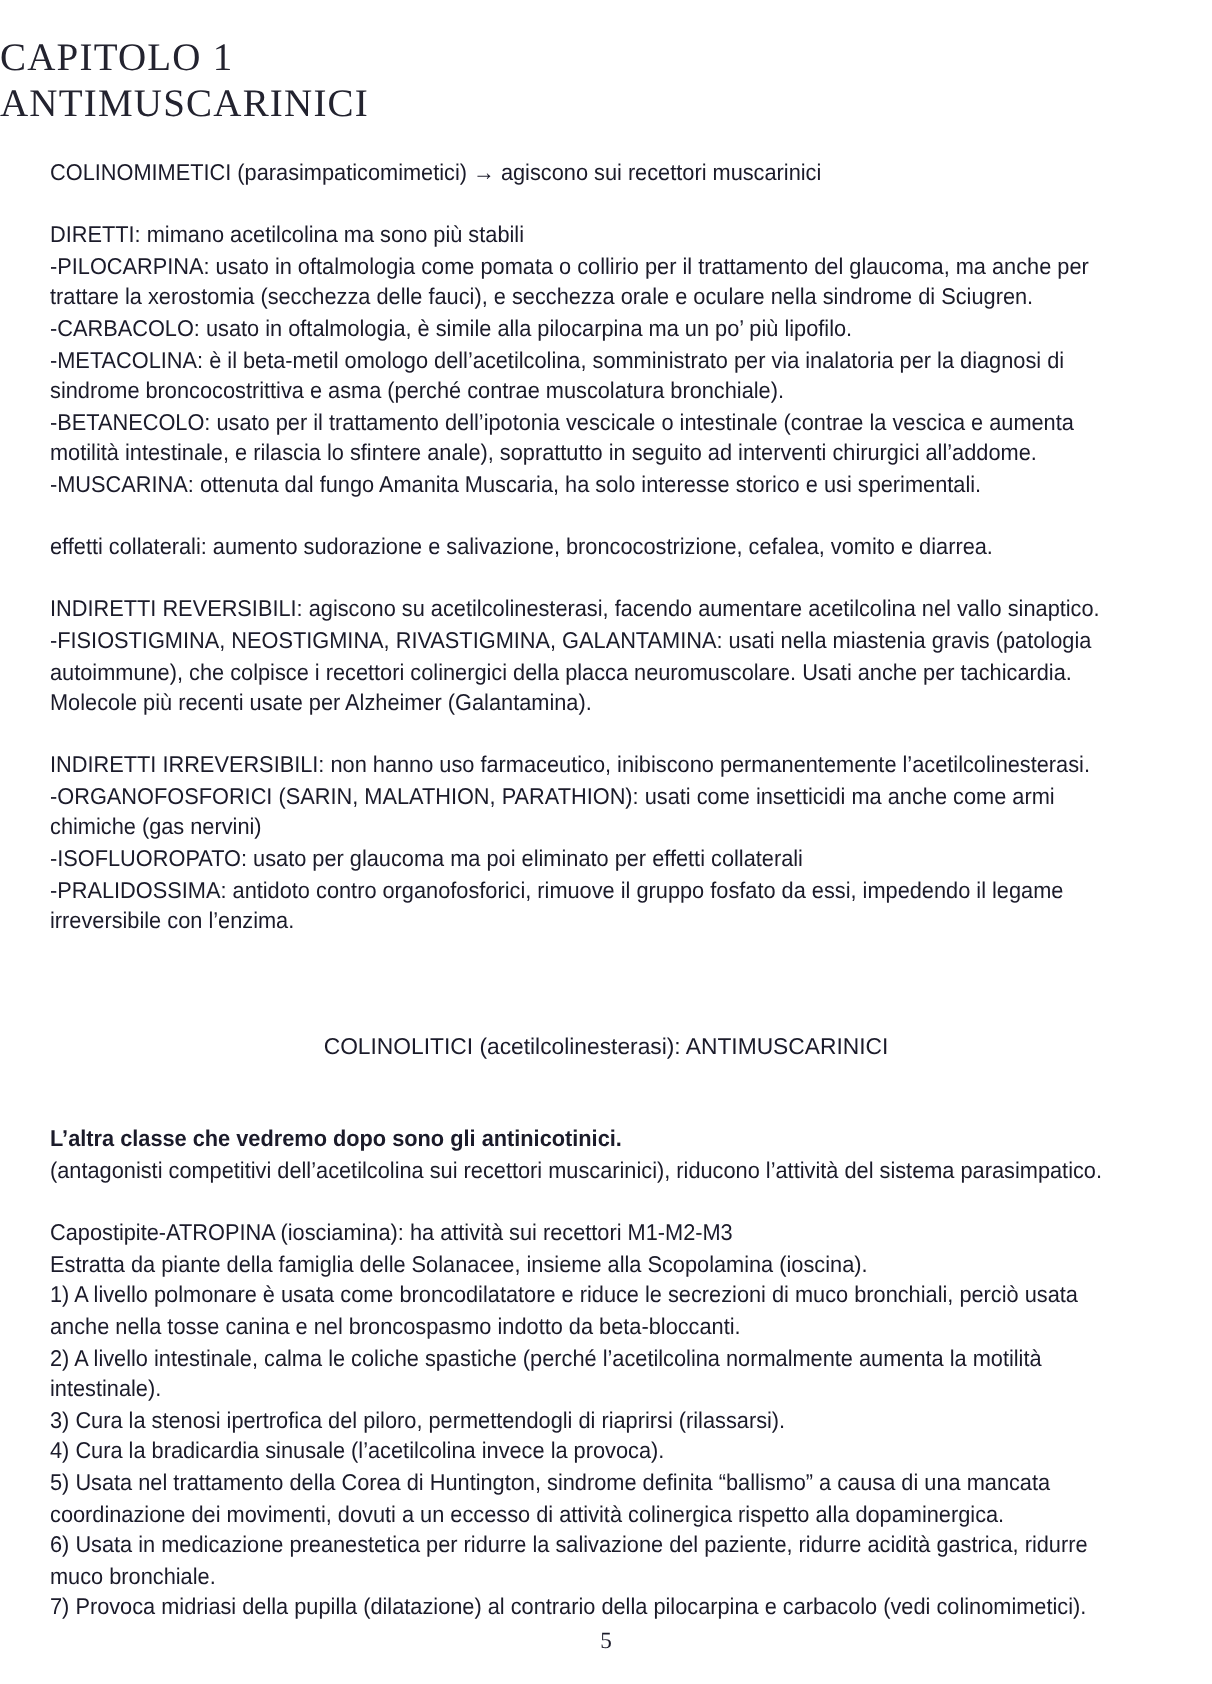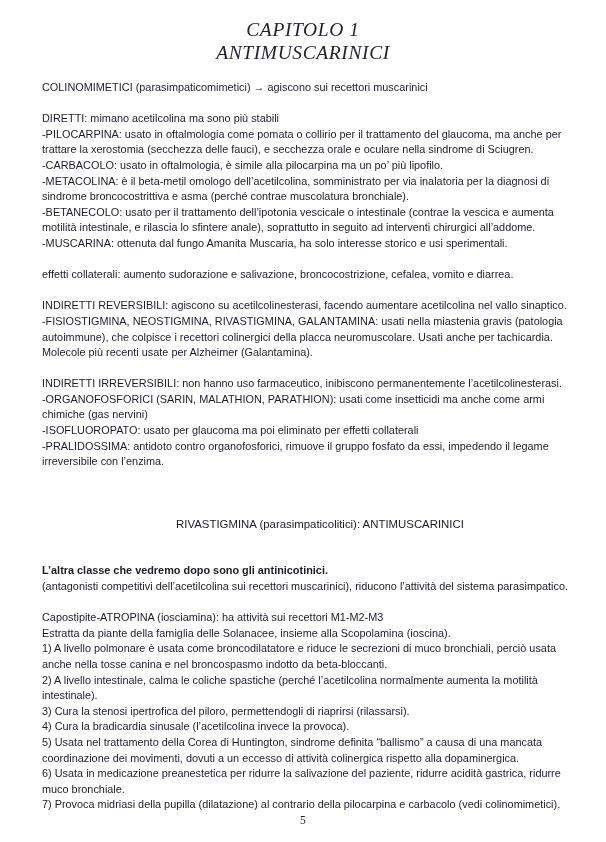--- a/index.html
+++ b/index.html
@@ -13,35 +13,34 @@
     width: 606px;
     height: 842px;
     background: #ffffff;
     overflow: hidden;
     font-family: "Liberation Sans", "DejaVu Sans", sans-serif;
     color: #1b1b2a;
   }
 
   
   .doc-title {
-    text-align: center;
+    text-align: left;
     font-family: "Liberation Serif", "DejaVu Serif", serif;
-    font-style: italic;
     font-size: 19.5px;
     letter-spacing: 0.6px;
     color: #23232f;
     line-height: 23px;
   }
   .doc-title .line-1 { padding-top: 18px; }
   .doc-title .line-2 { }
 
   
   .body-area {
     position: absolute;
-    left: 42px;
+    left: 25px;
     top: 80px;
     width: 556px;
   }
 
   .p {
     font-size: 11.4px;
     line-height: 15.6px;
     margin: 0;
     text-align: left;
     transform: scaleX(0.955);
@@ -109,21 +108,21 @@
 
     <div class="spacer-1"></div>
 
     <p class="p">INDIRETTI IRREVERSIBILI: non hanno uso farmaceutico, inibiscono permanentemente l’acetilcolinesterasi.</p>
     <p class="p">-ORGANOFOSFORICI (SARIN, MALATHION, PARATHION): usati come insetticidi ma anche come armi chimiche (gas nervini)</p>
     <p class="p">-ISOFLUOROPATO: usato per glaucoma ma poi eliminato per effetti collaterali</p>
     <p class="p">-PRALIDOSSIMA: antidoto contro organofosforici, rimuove il gruppo fosfato da essi, impedendo il legame irreversibile con l’enzima.</p>
 
     <div class="spacer-3"></div>
 
-    <p class="centered-heading">RIVASTIGMINA (parasimpaticolitici): ANTIMUSCARINICI</p>
+    <p class="centered-heading">COLINOLITICI (acetilcolinesterasi): ANTIMUSCARINICI</p>
 
     <div class="spacer-2"></div>
 
     <p class="p bold">L’altra classe che vedremo dopo sono gli antinicotinici.</p>
     <p class="p">(antagonisti competitivi dell’acetilcolina sui recettori muscarinici), riducono l’attività del sistema parasimpatico.</p>
 
     <div class="spacer-1"></div>
 
     <p class="p">Capostipite-ATROPINA (iosciamina): ha attività sui recettori M1-M2-M3</p>
     <p class="p">Estratta da piante della famiglia delle Solanacee, insieme alla Scopolamina (ioscina).</p>

